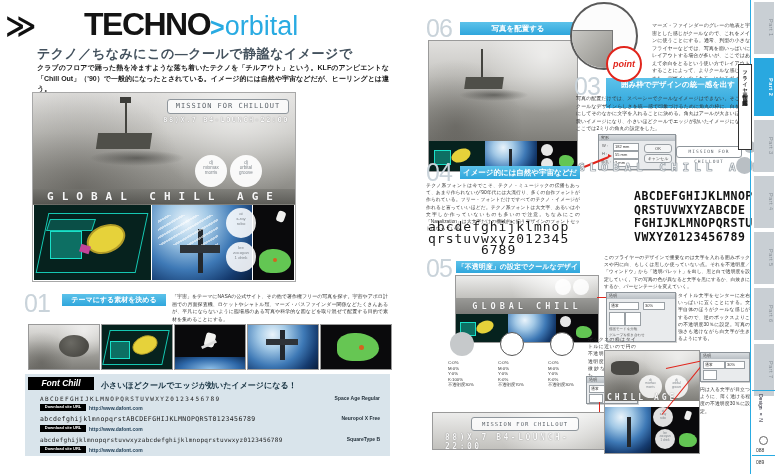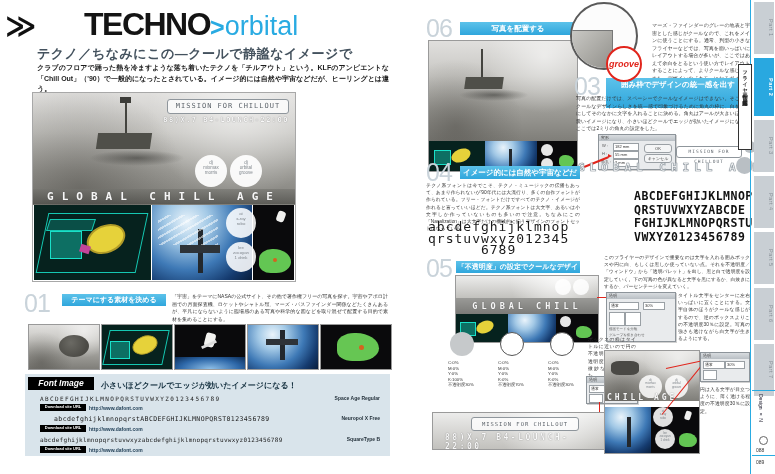--- a/index.html
+++ b/index.html
@@ -118,27 +118,27 @@
   <div class="abs earthp" style="left:247px;top:324px;width:70px;height:44px;border:1px solid #999;">
     <div class="abs" style="left:32px;top:5px;width:5px;height:30px;background:#23282d;"></div>
     <div class="abs" style="left:18px;top:14px;width:32px;height:6px;background:#2e3338;"></div>
   </div>
   <div class="abs spacep" style="left:320px;top:324px;width:70px;height:44px;border:1px solid #999;">
     <div class="abs" style="left:16px;top:8px;width:42px;height:28px;background:#66c653;border-radius:45% 60% 50% 40%;"></div>
     <div class="abs" style="left:38px;top:20px;width:5px;height:5px;background:#d4631f;border-radius:50%;"></div>
   </div>
 
   <div class="abs" style="left:25px;top:374px;width:365px;height:82px;background:#d9e4eb;">
-    <div class="abs" style="left:3px;top:3px;width:66px;height:13px;background:#000;color:#fff;font-weight:bold;font-style:italic;font-size:8.5px;line-height:13px;text-align:center;">Font Image</div>
+    <div class="abs" style="left:3px;top:3px;width:66px;height:13px;background:#000;color:#fff;font-weight:bold;font-style:italic;font-size:8.5px;line-height:13px;text-align:center;">Font Chill</div>
     <div class="abs" style="left:76px;top:6px;font-size:8px;font-weight:bold;color:#14303f;">小さいほどクールでエッジが効いたイメージになる！</div>
     <div class="abs mono" style="left:15px;top:21px;font-size:6px;letter-spacing:1.4px;color:#1c1c1c;">ABCDEFGHIJKLMNOPQRSTUVWXYZ0123456789</div>
     <div class="abs" style="right:10px;top:21px;font-size:5px;font-weight:bold;color:#25323c;">Space Age Regular</div>
     <div class="abs" style="left:15px;top:30px;width:46px;height:6.5px;background:#000;color:#fff;font-size:4px;font-weight:bold;line-height:6.5px;text-align:center;">Download site URL</div>
     <div class="abs" style="left:64px;top:30.5px;font-size:5px;font-weight:bold;color:#1b3a52;">http://www.dafont.com</div>
-    <div class="abs mono" style="left:29px;top:41px;font-size:6.5px;letter-spacing:.4px;color:#1c1c1c;">abcdefghijklmnopqrstABCDEFGHIJKLMNOPQRST0123456789</div>
+    <div class="abs mono" style="left:15px;top:41px;font-size:6.5px;letter-spacing:.4px;color:#1c1c1c;">abcdefghijklmnopqrstABCDEFGHIJKLMNOPQRST0123456789</div>
     <div class="abs" style="right:10px;top:41px;font-size:5px;font-weight:bold;color:#25323c;">Neuropol X Free</div>
     <div class="abs" style="left:15px;top:51px;width:46px;height:6.5px;background:#000;color:#fff;font-size:4px;font-weight:bold;line-height:6.5px;text-align:center;">Download site URL</div>
     <div class="abs" style="left:64px;top:51.5px;font-size:5px;font-weight:bold;color:#1b3a52;">http://www.dafont.com</div>
     <div class="abs mono" style="left:15px;top:62px;font-size:6px;letter-spacing:.3px;color:#1c1c1c;">abcdefghijklmnopqrstuvwxyzabcdefghijklmnopqrstuvwxyz0123456789</div>
     <div class="abs" style="right:10px;top:62px;font-size:5px;font-weight:bold;color:#25323c;">SquareType B</div>
     <div class="abs" style="left:15px;top:72px;width:46px;height:6.5px;background:#000;color:#fff;font-size:4px;font-weight:bold;line-height:6.5px;text-align:center;">Download site URL</div>
     <div class="abs" style="left:64px;top:72.5px;font-size:5px;font-weight:bold;color:#1b3a52;">http://www.dafont.com</div>
   </div>
 
   <div class="abs num" style="left:426px;top:14px;font-size:25px;">06</div>
@@ -159,21 +159,21 @@
     <div class="abs spacep" style="left:108px;top:100px;width:40px;height:30px;">
       <div class="abs" style="left:4px;top:3px;width:12px;height:12px;border-radius:50%;background:rgba(255,255,255,.9);"></div>
       <div class="abs" style="left:4px;top:17px;width:12px;height:12px;border-radius:50%;background:rgba(255,255,255,.9);"></div>
       <div class="abs" style="left:22px;top:14px;width:15px;height:12px;background:#63c653;border-radius:45% 60% 50% 40%;"></div>
     </div>
   </div>
   <div class="abs" style="left:570px;top:2px;width:64px;height:64px;border:2px solid #5a5a5a;border-radius:50%;background:#fcfcfc;overflow:hidden;z-index:4;">
     <div class="abs" style="left:0;top:26px;width:40px;height:40px;background:linear-gradient(135deg,#c9c8c4,#8f8e89);border-top:1px solid #777;border-right:1px solid #777;"></div>
   </div>
   <div class="abs" style="left:606px;top:46px;width:32px;height:32px;border:2.5px solid #e1251c;border-radius:50%;background:#fff;z-index:5;">
-    <div style="font-size:9px;font-weight:bold;font-style:italic;color:#e1251c;text-align:center;line-height:32px;">groove</div>
+    <div style="font-size:9px;font-weight:bold;font-style:italic;color:#e1251c;text-align:center;line-height:32px;">point</div>
   </div>
   <div class="abs body-txt" style="left:652px;top:22px;width:98px;font-size:5px;">マーズ・ファインダーのグレーの地表と宇宙とした感じがクールなので、これをメインに使うことにする。通常、判型の小さなフライヤーなどでは、写真を面いっぱいにレイアウトする場合が多いが、ここではあえて余白をとるという使い方でレイアウトすることによって、よりクールな感じを強めた。デザインの「キモ」になるポイントだ。</div>
 
   <div class="abs num" style="left:574px;top:72px;font-size:25px;">03</div>
   <div class="abs bar" style="left:606px;top:78px;width:144px;height:30px;font-size:7.5px;line-height:13px;">囲み枠でデザインの統一感を出す</div>
   <div class="abs body-txt" style="left:576px;top:95px;width:174px;font-size:5px;">写真の配置だけでは、スペーシーでクールなイメージはできない。そこで、クールなデザインらしさを統一感で印象づけるために角丸の枠に、白を基本にしてそのなかに文字を入れることに決める。角丸はアールが大きいほど可愛いイメージになり、小さいほどクールでエッジが効いたイメージになる。ここでは2ミリの角丸の設定をした。</div>
   <div class="dlg" style="left:598px;top:134px;width:76px;height:34px;">
     <div class="tb">変形</div>
     <div class="lbl4" style="left:3px;top:8px;">W :</div>
     <div class="fld" style="left:14px;top:8px;width:22px;">182 mm</div>

